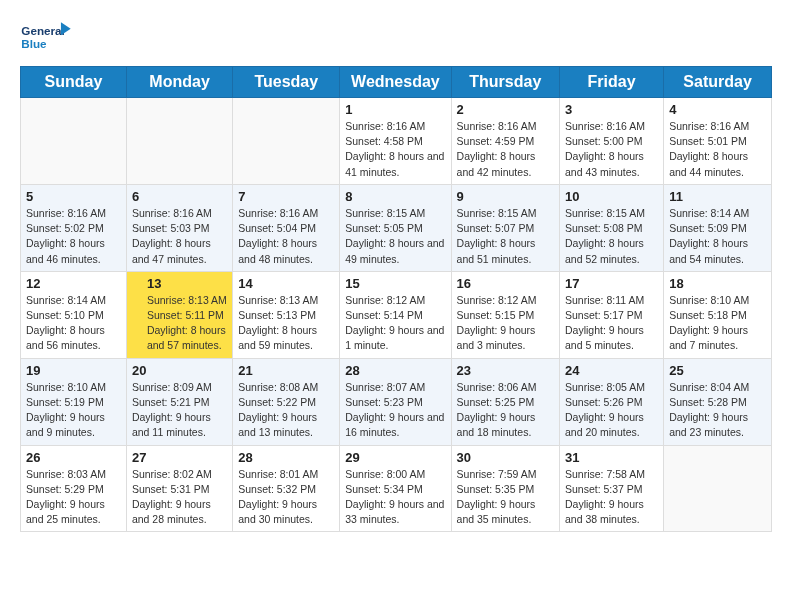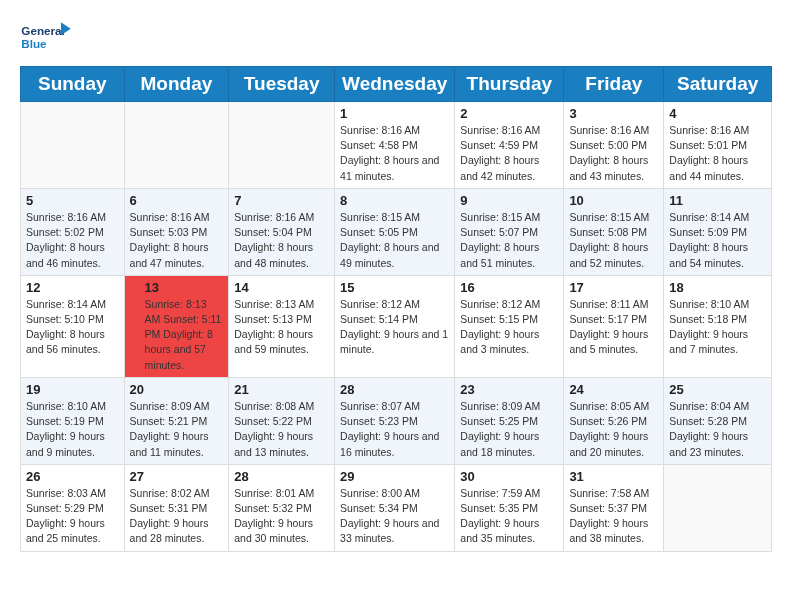--- a/index.html
+++ b/index.html
@@ -40,21 +40,21 @@
       margin-top: 2px;
     }
     .calendar {
       width: 100%;
       border-collapse: collapse;
       border: 1px solid #ccc;
     }
     .calendar th {
       background: #1a7fc1;
       color: #fff;
-      font-size: 19px;
+      font-size: 16px;
       font-weight: bold;
       padding: 6px 7px;
       text-align: center;
       border: 1px solid #1a6da8;
     }
     .calendar td {
       vertical-align: top;
       border: 1px solid #ddd;
       padding: 4px 5px;
       width: 113px;
@@ -208,21 +208,21 @@
           </td>
         </tr>
         <tr>
           <td style="background: rgb(255, 255, 255); margin-left: 28px;">
             <span class="day-num">12</span>
             <div class="day-info">Sunrise: 8:14 AM
 Sunset: 5:10 PM
 Daylight: 8 hours
 and 56 minutes.</div>
           </td>
-          <td style="background: #ef4444; padding-left: 20px;">
+          <td style="background: #fde047; padding-left: 20px;">
             <span class="day-num">13</span>
             <div class="day-info">Sunrise: 8:13 AM
 Sunset: 5:11 PM
 Daylight: 8 hours
 and 57 minutes.</div>
           </td>
           <td style="background: rgb(255, 255, 255);">
             <span class="day-num">14</span>
             <div class="day-info">Sunrise: 8:13 AM
 Sunset: 5:13 PM
@@ -282,21 +282,21 @@
           </td>
           <td style="background: rgb(240, 245, 251);">
             <span class="day-num">28</span>
             <div class="day-info">Sunrise: 8:07 AM
 Sunset: 5:23 PM
 Daylight: 9 hours
 and 16 minutes.</div>
           </td>
           <td style="background: rgb(240, 245, 251);">
             <span class="day-num">23</span>
-            <div class="day-info">Sunrise: 8:09 AM
+            <div class="day-info">Sunrise: 8:06 AM
 Sunset: 5:25 PM
 Daylight: 9 hours
 and 18 minutes.</div>
           </td>
           <td style="background: rgb(240, 245, 251); margin-left: 9px;">
             <span class="day-num">24</span>
             <div class="day-info">Sunrise: 8:05 AM
 Sunset: 5:26 PM
 Daylight: 9 hours
 and 20 minutes.</div>

